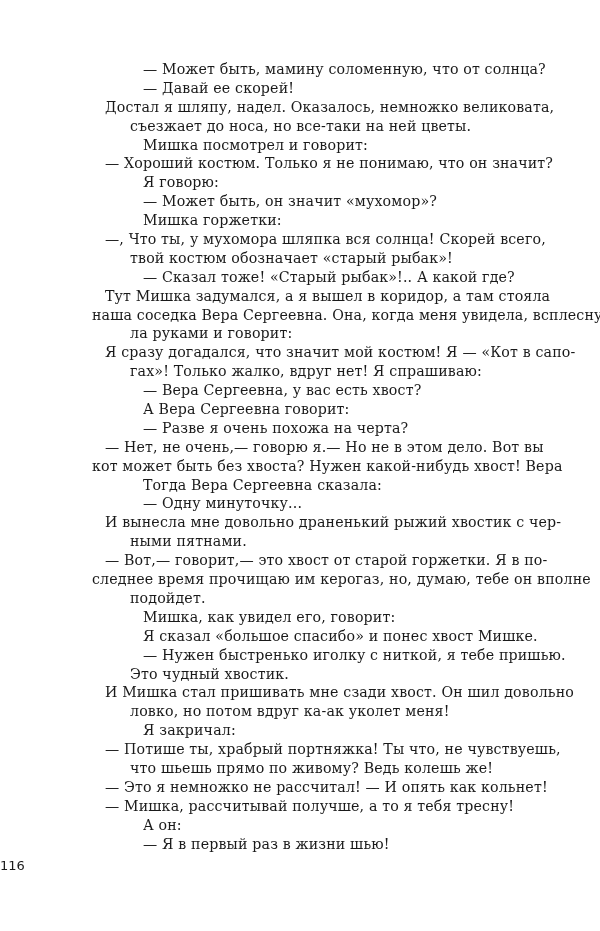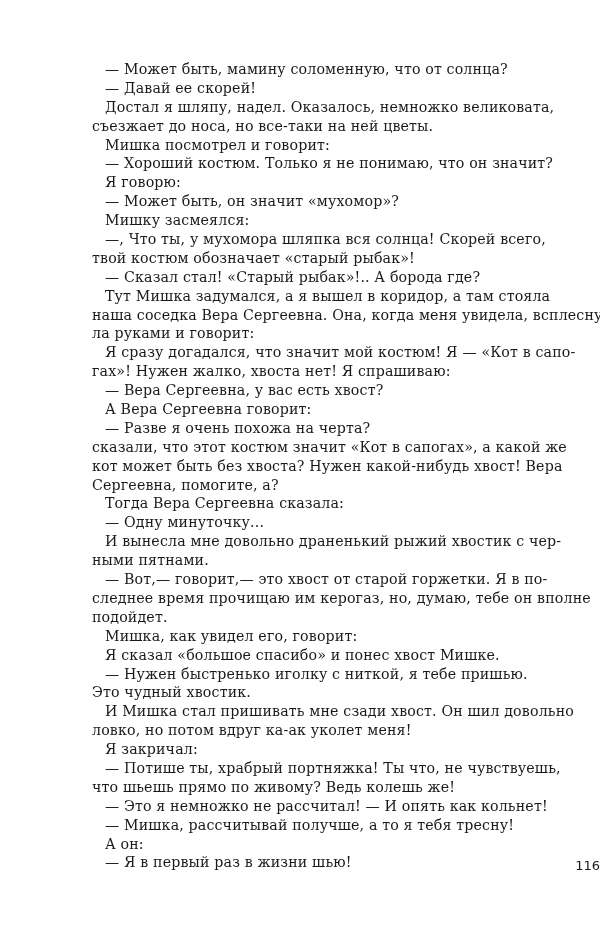--- a/index.html
+++ b/index.html
@@ -27,65 +27,65 @@
     .line {
       display: block;
       white-space: nowrap;
       text-align: justify;
       text-align-last: justify;
       height: 18.9px;
       overflow: visible;
     }
     .line.last {
       text-align-last: left;
+      margin-left: 38px;
     }
     .line.indent-1 {
       padding-left: 13px;
     }
     .line.flush {
       padding-left: 0;
     }
     .page-number {
       position: absolute;
       left: 0;
       width: 600px;
       top: 858px;
-      text-align: right;
+      text-align: left;
       font-family: "DejaVu Sans", "Liberation Sans", sans-serif;
       font-size: 13px;
       color: #1a1a1a;
     }
   </style>
 </head>
 <body>
 
 <div class="page" id="page-text">
     <span class="line indent-1 last">— Может быть, мамину соломенную, что от солнца?</span>
     <span class="line indent-1 last">— Давай ее скорей!</span>
     <span class="line indent-1">Достал я шляпу, надел. Оказалось, немножко великовата,</span>
     <span class="line flush last">съезжает до носа, но все-таки на ней цветы.</span>
     <span class="line indent-1 last">Мишка посмотрел и говорит:</span>
     <span class="line indent-1">— Хороший костюм. Только я не понимаю, что он значит?</span>
     <span class="line indent-1 last">Я говорю:</span>
     <span class="line indent-1 last">— Может быть, он значит «мухомор»?</span>
-    <span class="line indent-1 last">Мишку засмеялся:</span>
+    <span class="line indent-1 last">Мишка горжетки:</span>
     <span class="line indent-1">—, Что ты, у мухомора шляпка вся солнца! Скорей всего,</span>
     <span class="line flush last">твой костюм обозначает «старый рыбак»!</span>
-    <span class="line indent-1 last">— Сказал стал! «Старый рыбак»!.. А борода где?</span>
+    <span class="line indent-1 last">— Сказал тоже! «Старый рыбак»!.. А какой где?</span>
     <span class="line indent-1">Тут Мишка задумался, а я вышел в коридор, а там стояла</span>
     <span class="line flush">наша соседка Вера Сергеевна. Она, когда меня увидела, всплесну-</span>
     <span class="line flush last">ла руками и говорит:</span>
     <span class="line indent-1">Я сразу догадался, что значит мой костюм! Я — «Кот в сапо-</span>
-    <span class="line flush last">гах»! Нужен жалко, хвоста нет! Я спрашиваю:</span>
+    <span class="line flush last">гах»! Только жалко, вдруг нет! Я спрашиваю:</span>
     <span class="line indent-1 last">— Вера Сергеевна, у вас есть хвост?</span>
     <span class="line indent-1 last">А Вера Сергеевна говорит:</span>
     <span class="line indent-1 last">— Разве я очень похожа на черта?</span>
-    <span class="line flush">сказали, что этот костюм значит «Кот в сапогах», а какой же</span>
+    <span class="line indent-1">— Нет, не очень,— говорю я.— Но не в этом дело. Вот вы</span>
     <span class="line flush">кот может быть без хвоста? Нужен какой-нибудь хвост! Вера</span>
-    <span class="line flush last">Сергеевна, помогите, а?</span>
     <span class="line indent-1 last">Тогда Вера Сергеевна сказала:</span>
     <span class="line indent-1 last">— Одну минуточку...</span>
     <span class="line indent-1">И вынесла мне довольно драненький рыжий хвостик с чер-</span>
     <span class="line flush last">ными пятнами.</span>
     <span class="line indent-1">— Вот,— говорит,— это хвост от старой горжетки. Я в по-</span>
     <span class="line flush">следнее время прочищаю им керогаз, но, думаю, тебе он вполне</span>
     <span class="line flush last">подойдет.</span>
     <span class="line indent-1 last">Мишка, как увидел его, говорит:</span>
     <span class="line indent-1 last">Я сказал «большое спасибо» и понес хвост Мишке.</span>
     <span class="line indent-1 last">— Нужен быстренько иголку с ниткой, я тебе пришью.</span>

